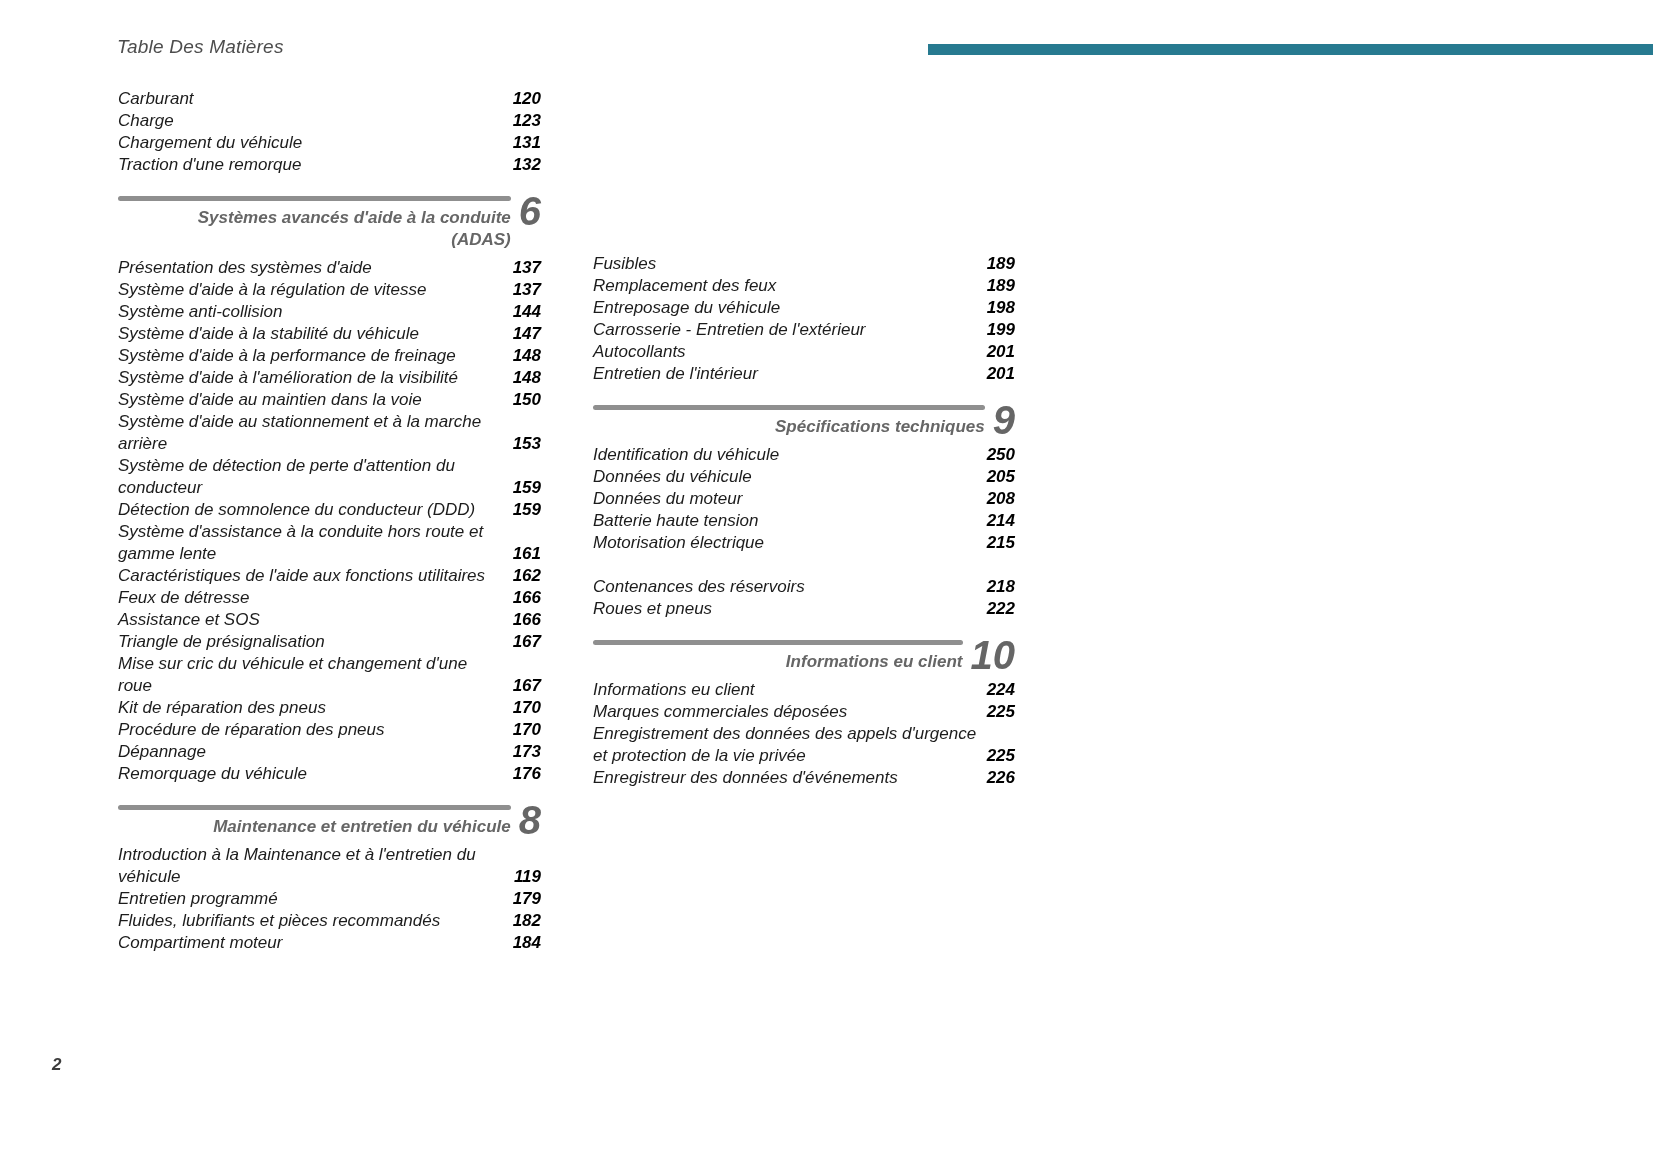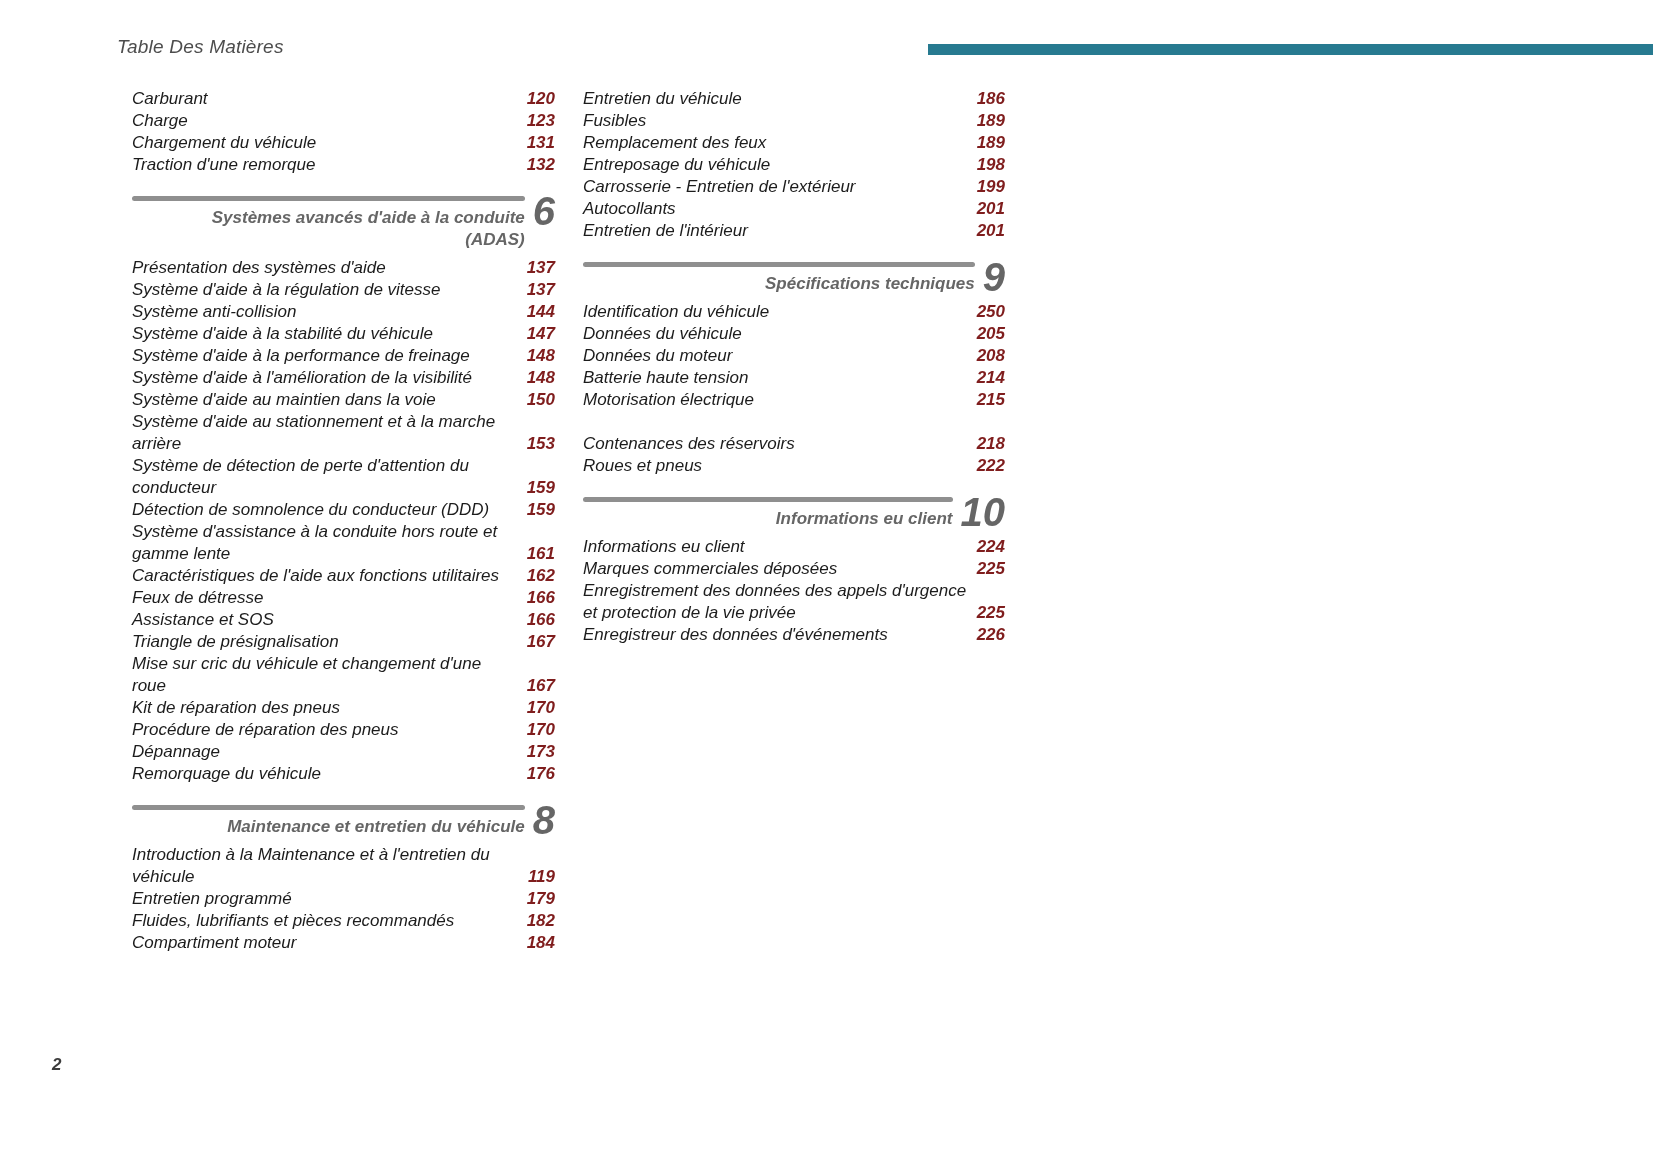--- a/index.html
+++ b/index.html
@@ -29,38 +29,39 @@
     position: absolute;
     top: 44px;
     left: 928px;
     width: 725px;
     height: 11px;
     background: var(--accent, #277a90);
   }
   .content {
     position: absolute;
     top: 88px;
-    left: 132px;
+    left: 118px;
     display: flex;
-    gap: 28px;
+    gap: 52px;
+    align-items: center;
   }
   .col-0 { width: 423px; }
   .col-1 { width: 422px; }
   .entry {
     display: flex;
     align-items: flex-end;
     font-size: 17px;
     line-height: 22px;
   }
   .entry-label { flex: 1; }
   .entry-page {
     font-weight: bold;
     margin-left: 10px;
     white-space: nowrap;
-    color: #7f1d1d;
+    color: #000000;
   }
   .entry-spacer { height: 22px; }
   .section-header {
     display: flex;
     align-items: flex-start;
     margin-top: 20px;
     margin-bottom: 6px;
   }
   .section-main { flex: 1; min-width: 0; }
   .section-bar {
@@ -238,24 +239,20 @@
           </div>
           <div class="entry">
             <span class="entry-label">Compartiment moteur</span>
             <span class="entry-page">184</span>
           </div>
         </div>
       </div>
       <div class="column col-1">
         <div class="entry-list">
           <div class="entry">
-            <span class="entry-label">Entretien du véhicule</span>
-            <span class="entry-page">186</span>
-          </div>
-          <div class="entry">
             <span class="entry-label">Fusibles</span>
             <span class="entry-page">189</span>
           </div>
           <div class="entry">
             <span class="entry-label">Remplacement des feux</span>
             <span class="entry-page">189</span>
           </div>
           <div class="entry">
             <span class="entry-label">Entreposage du véhicule</span>
             <span class="entry-page">198</span>

